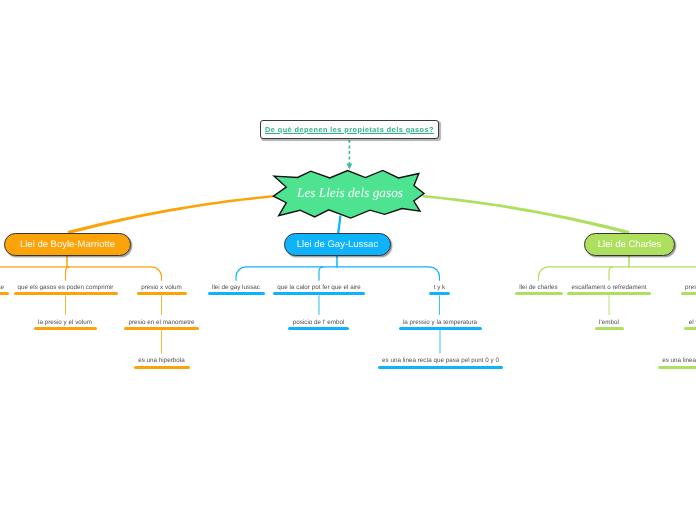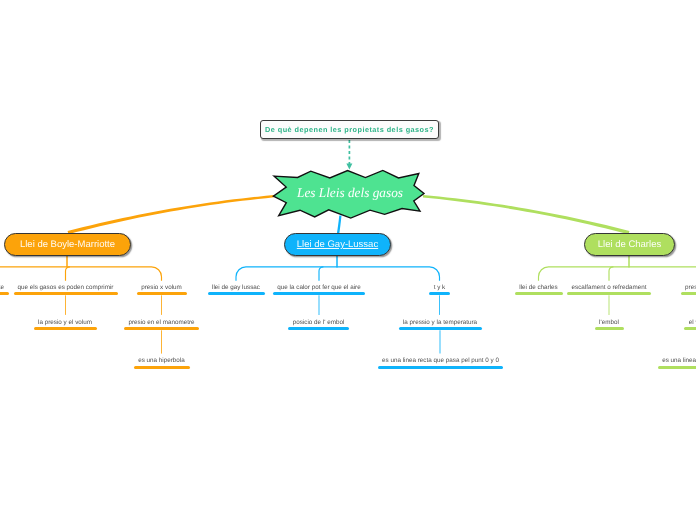--- a/index.html
+++ b/index.html
@@ -9,21 +9,21 @@
        -webkit-font-smoothing:antialiased;text-rendering:geometricPrecision;}
   #canvas{position:relative;width:696px;height:520px;overflow:hidden;}
   svg#links{position:absolute;left:0;top:0;width:696px;height:520px;pointer-events:none;}
 
   
   .qbox{position:absolute;box-sizing:border-box;background:#fcfcfc;
         border:1.6px solid #3b3b3b;border-radius:3px;
         display:flex;align-items:center;justify-content:center;
         box-shadow:1.2px 1.2px 1px rgba(0,0,0,.30);}
   .qbox span,.root-label span,.pill span{backface-visibility:hidden;}
-  .qbox .qt{font-weight:bold;font-size:7.3px;letter-spacing:.46px;color:#2fb489;backface-visibility:hidden;}
+  .qbox .qt{font-weight:bold;font-size:7.3px;letter-spacing:.46px;color:#2fb489;backface-visibility:hidden;text-decoration:underline;}
 
   
   .root-wrap{position:absolute;}
   .root-label{position:absolute;left:2px;top:-1px;width:100%;height:100%;
     display:flex;align-items:center;justify-content:center;
     color:#ffffff;font-family:"Liberation Serif",serif;font-size:13.3px;backface-visibility:hidden;font-style:italic;}
 
   
   .pill{position:absolute;box-sizing:border-box;border:1.8px solid #353535;
         border-radius:999px;display:flex;align-items:center;justify-content:center;
@@ -76,21 +76,21 @@
       <polygon id="starpoly" points="3.0,8.1 26.6,9.5 39.8,3.2 58.8,10.0 76.6,2.6 94.4,9.6 111.8,2.4 127.5,10.0 147.8,5.5 143.0,17.5 153.0,25.5 142.8,33.0 149.0,43.2 131.0,40.5 113.6,46.3 99.0,42.2 79.7,50.1 57.7,41.8 43.7,48.9 29.0,42.2 7.7,47.7 15.3,34.7 2.4,28.2 15.2,19.1" fill="#4ee391" stroke="#111111" stroke-width="1.4" stroke-linejoin="miter"></polygon>
     </svg>
     <div class="root-label">
       <span>Les Lleis dels gasos</span>
     </div>
   </div>
 
   <div class="pill" style="left:4px;top:233px;width:127px;height:23px;background:#fca30a;">
     <span>Llei de Boyle-Marriotte</span>
   </div>
-  <div class="pill" style="left:284px;top:233px;width:107px;height:23px;background:#0fb3fb;text-decoration:underline;">
+  <div class="pill" style="left:284px;top:233px;width:107px;height:23px;background:#0fb3fb;">
     <span>Llei de Gay-Lussac</span>
   </div>
   <div class="pill" style="left:584px;top:233px;width:91px;height:23px;background:#afdf5f;">
     <span>Llei de Charles</span>
   </div>
 
   <div id="leaves">
       <div class="leaf" style="left: -60.5px; width: 69px; top: 283.5px;">
         <span class="t">llei de boyle-marriotte</span>
         <span class="u" style="background: rgb(252, 163, 10); width: 69px;"></span>

